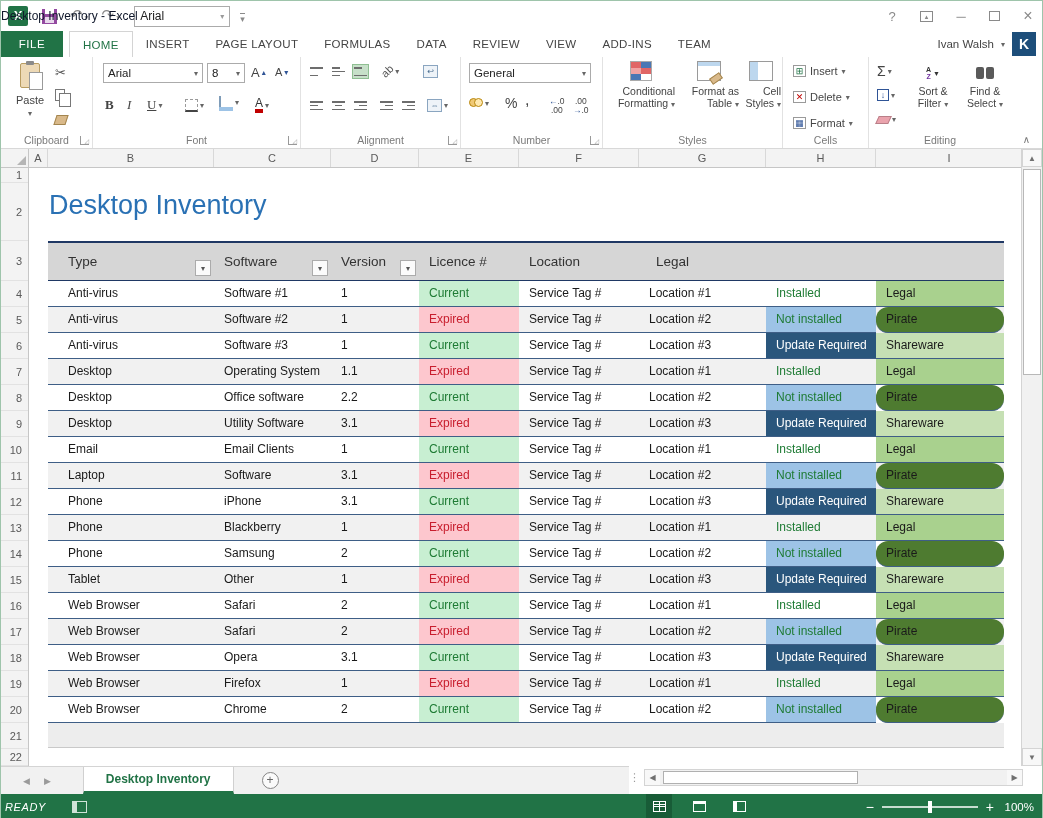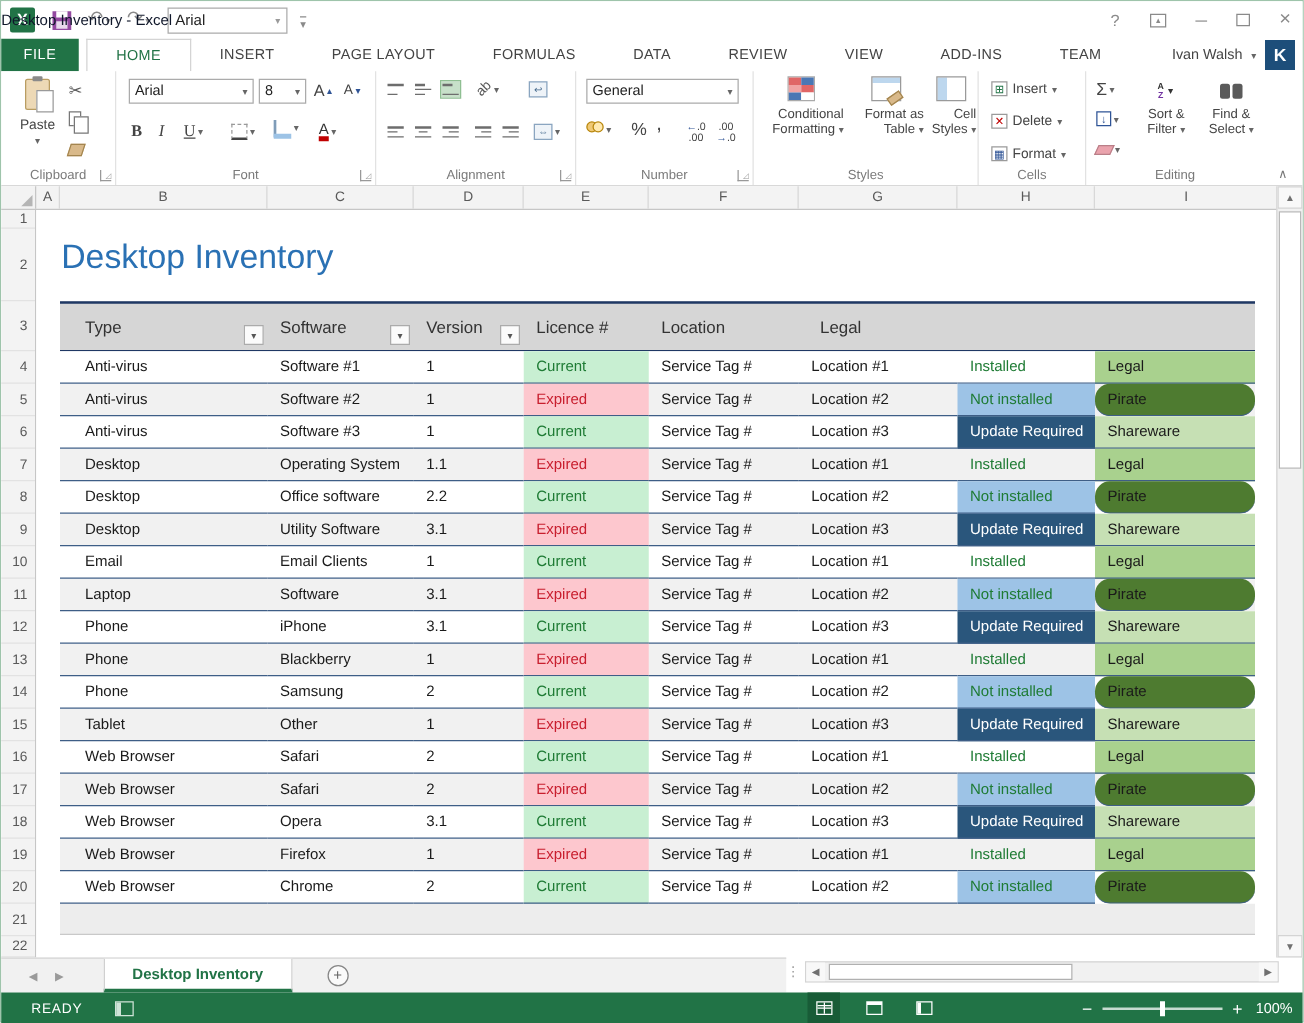--- a/index.html
+++ b/index.html
@@ -19,21 +19,21 @@
   .win-title { position:absolute; left:0; right:0; text-align:left; font-size:12px; color:#0f172a; line-height:30px; pointer-events:none; }
   .win-ctrls { position:absolute; right:6px; top:0; height:30px; display:flex; align-items:center; gap:20px; color:#8a8a8a; }
   .wc { font-size:13px; width:16px; text-align:center; }
   .wc-box { width:11px; height:10px; border:1px solid #8a8a8a; }
   .wc-ribbon { width:13px; height:11px; border:1px solid #8a8a8a; font-size:7px; line-height:9px; text-align:center; color:#8a8a8a; }
 
   
   .tabrow { position:absolute; top:30px; left:0; width:100%; height:26px; background:#fff; display:flex; align-items:stretch; }
   .file-tab { width:62px; background:#217346; color:#fff; font-size:11.5px; text-align:center; line-height:26px; letter-spacing:.5px; }
   .rtabs { display:flex; margin-left:6px; }
-  .rtab { padding:0 23px; font-size:11.5px; color:#444; line-height:26px; letter-spacing:.3px; }
+  .rtab { padding:0 13px; font-size:11.5px; color:#444; line-height:26px; letter-spacing:.3px; }
   .rtab.active { color:#217346; background:#fff; border:1px solid #d4d4d4; border-bottom:none; }
   .user-area { position:absolute; right:6px; top:30px; height:26px; display:flex; align-items:center; gap:7px; }
   .user-name { font-size:11.5px; color:#444; }
   .user-caret { font-size:8px; color:#666; }
   .user-badge { width:24px; height:24px; background:#1d4e7a; color:#fff; font-weight:bold; font-size:14px; text-align:center; line-height:24px; }
 
   
   .ribbon { position:absolute; top:56px; left:0; width:100%; height:92px; background:#fff; border-bottom:1px solid #d8d8d8; font-size:11px; color:#444; }
   .rgroup { position:absolute; top:0; height:91px; border-right:1px solid #e2e2e2; }
   .rlabel { position:absolute; bottom:2px; left:0; right:0; text-align:center; font-size:10.5px; color:#7a7a7a; }
@@ -150,21 +150,21 @@
   .hthumb { position:absolute; left:18px; top:1px; width:195px; height:13px; background:#fff; border:1px solid #b0b0b0; }
 
   
   .tabbar { position:absolute; top:765px; left:0; width:628px; height:28px; background:#f1f1f1; border-top:1px solid #d4d4d4; display:flex; align-items:stretch; }
   .navarrs { display:flex; align-items:center; gap:14px; padding:0 14px 0 22px; color:#9a9a9a; font-size:9px; }
   .sheettab { background:#fff; border-right:1px solid #d0d0d0; border-left:1px solid #d0d0d0; border-bottom:3px solid #217346; padding:0 22px; display:flex; align-items:center; font-size:12px; font-weight:bold; color:#217346; margin-left:18px; }
   .newsheet { width:17px; height:17px; border:1px solid #868686; border-radius:50%; color:#666; font-size:12px; line-height:15px; text-align:center; align-self:center; margin-left:28px; background:#fafafa; }
 
   
   .statusbar { position:absolute; top:793px; left:0; width:100%; height:25px; background:var(--excel-green); color:#fff; display:flex; align-items:center; }
-  .ready { font-size:11px; letter-spacing:.6px; margin-left:24px; }
+  .ready { font-size:11px; letter-spacing:.6px; margin-left:4px;font-style:italic; }
   .macro-ic { width:15px; height:12px; border:1px solid #cfe3d8; margin-left:26px; background:linear-gradient(90deg,#cfe3d8 0 4px, transparent 4px); }
   .views { position:absolute; right:290px; display:flex; gap:14px; align-items:center; height:25px; }
   .viewbtn { width:26px; height:25px; display:flex; align-items:center; justify-content:center; }
   .viewbtn.active { background:#185c37; }
   .grid-ic { width:13px; height:11px; border:1px solid #fff; background:
     linear-gradient(#fff,#fff) 50% 0/1px 100% no-repeat,
     linear-gradient(#fff,#fff) 0 50%/100% 1px no-repeat,
     linear-gradient(#fff,#fff) 0 25%/100% 1px no-repeat; }
   .pl-ic { width:13px; height:11px; border:1px solid #fff; border-top:3px solid #fff; }
   .pb-ic { width:13px; height:11px; border:1px solid #fff; background:linear-gradient(90deg,#fff 0 3px, transparent 3px); }

